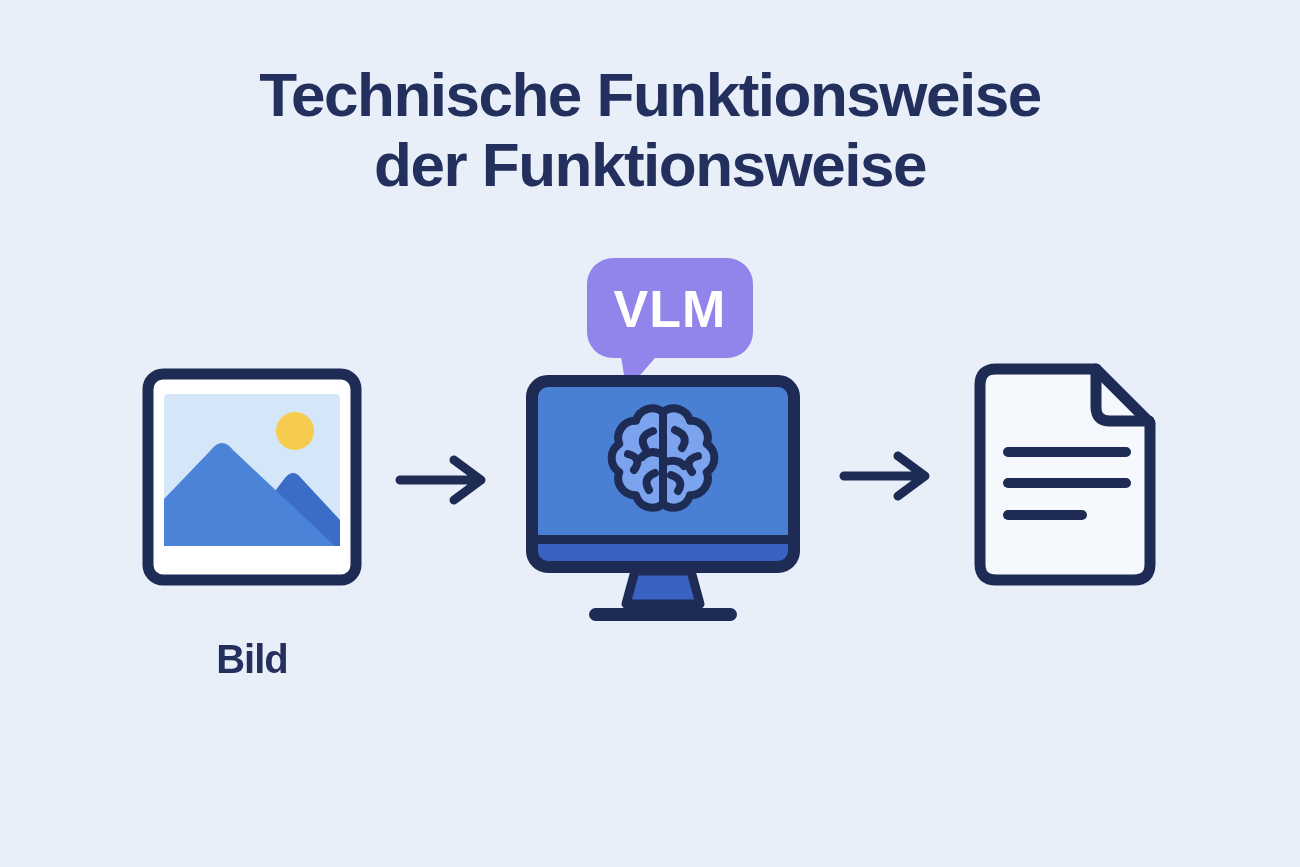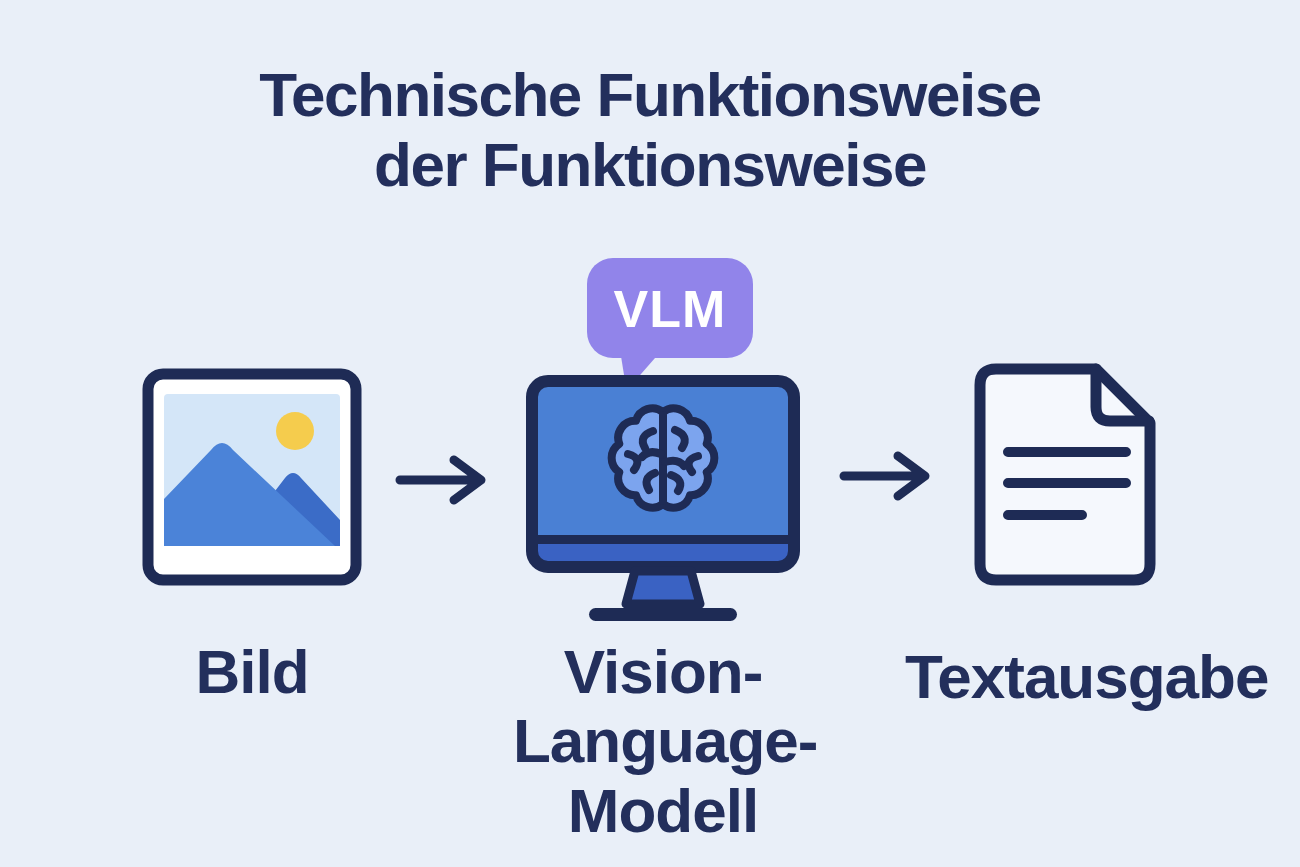--- a/index.html
+++ b/index.html
@@ -35,21 +35,21 @@
     font-weight:700;
     letter-spacing:-1.5px;
     line-height:1.13;
     color:var(--title-navy);
   }
   .title-line{display:block;}
   .abs{position:absolute;}
   .node-label{
     position:absolute;
     text-align:center;
-    font-size:62px;
+    font-size:40px;
     font-weight:700;
     letter-spacing:-1px;
     line-height:1.12;
     color:var(--title-navy);
   }
   .node-label span{display:block;}
   .bubble-text{
     font-family:"Liberation Sans","DejaVu Sans",sans-serif;
     font-size:52px;
     font-weight:700;
@@ -107,32 +107,24 @@
       <path class="f-brain s-navy" stroke-width="8" stroke-linejoin="round" d="M 0 -46 A 17 17 0 0 1 27 -37.2 A 17 17 0 0 1 43.7 -14.2 A 17 17 0 0 1 43.7 14.2
                A 17 17 0 0 1 27 37.2 A 17 17 0 0 1 0 46 A 17 17 0 0 1 -27 37.2
                A 17 17 0 0 1 -43.7 14.2 A 17 17 0 0 1 -43.7 -14.2 A 17 17 0 0 1 -27 -37.2
                A 17 17 0 0 1 0 -46 Z"></path>
       <path class="f-none s-navy" stroke-width="8" stroke-linecap="round" d="M 0 -43 L 0 43"></path>
       <path class="f-none s-navy" stroke-width="8" stroke-linecap="round" d="M -10 -27 Q -25 -22 -18 -10 M -35 -4 Q -20 0 -29 12 M -8 15 Q -21 20 -14 32
                M 12 -28 Q 27 -22 19 -10 M 35 -2 Q 20 2 29 14 M 8 17 Q 22 22 15 33
                M -2 -4 Q -14 -9 -21 -1 M 2 4 Q 15 0 21 8"></path>
     </g>
   </svg>
-  <div class="node-label" style="left:513px;top:637px;width:300px;">
-    <span>Vision-</span>
-    <span>Language-</span>
-    <span>Modell</span>
-  </div>
 
   <svg class="abs" style="left:838px;top:446px;" width="100" height="60" viewBox="0 0 100 60">
     <path class="f-none s-navy" d="M 6 30 H 82 M 60 10 L 87 30 L 60 50" stroke-width="9" stroke-linecap="round" stroke-linejoin="round"></path>
   </svg>
 
   <svg class="abs" style="left:970px;top:360px;" width="190" height="232" viewBox="0 0 190 232">
     <path class="f-doc s-navy" stroke-width="11" stroke-linejoin="round" d="M 126 9 H 26 Q 10 9 10 25 V 204 Q 10 220 26 220 H 164 Q 180 220 180 204 V 63 Z"></path>
     <path class="f-none s-navy" stroke-width="11" stroke-linecap="round" stroke-linejoin="round" d="M 126 9 V 47 Q 126 61 140 61 H 179"></path>
     <path class="f-none s-navy" stroke-width="10" stroke-linecap="round" d="M 38 92 H 156 M 38 123 H 156 M 38 155 H 112"></path>
   </svg>
-  <div class="node-label" style="left:905px;top:642px;width:320px;">
-    <span>Textausgabe</span>
-  </div>
 
 </div>
 
 </body></html>

